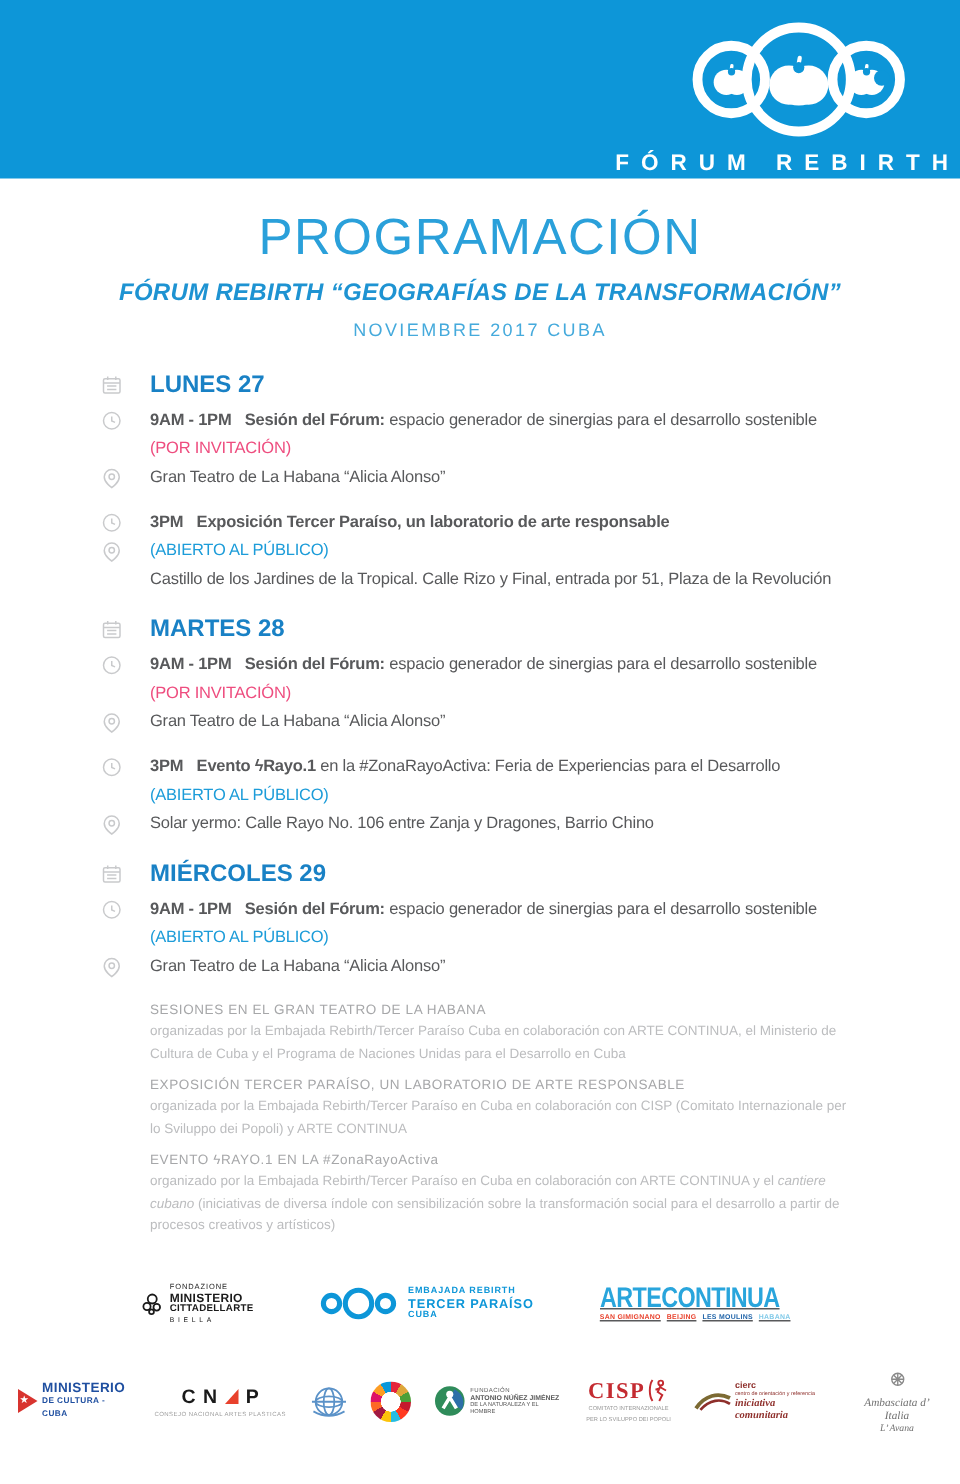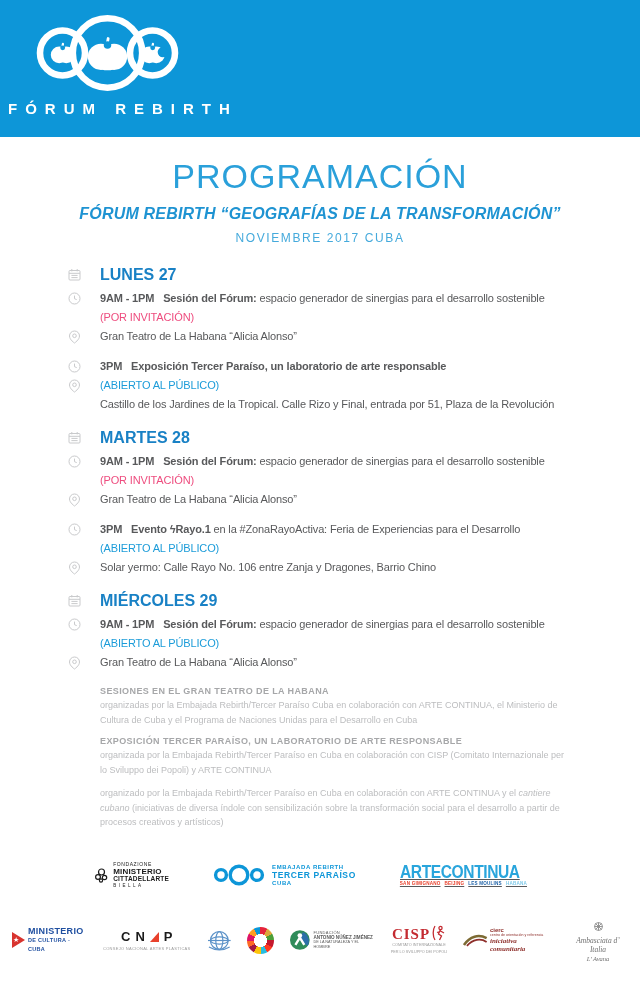--- a/index.html
+++ b/index.html
@@ -4,22 +4,22 @@
 <style>
   * { box-sizing: border-box; }
   html,body { margin:0; padding:0; }
   body {
     width:640px; height:989px; background:#ffffff; overflow:hidden;
     font-family:"Liberation Sans", sans-serif; color:#58595B; position:relative;
   }
 
   
   .header {
-    height:137px; background:#0D96D8;
-    display:flex; flex-direction:column; align-items:flex-start; padding-top:8px;
+    height:119px; background:#0D96D8;
+    display:flex; flex-direction:column; align-items:flex-end; padding-top:8px;
   }
   .logo-svg { width:215px; height:90px; display:block; }
   .brand {
     color:#fff; font-weight:bold; font-size:15px; letter-spacing:8px;
     margin-top:2px; padding-left:8px; white-space:nowrap;
   }
 
   
   .title-block { text-align:center; margin-top:20px; }
   .title-main { margin:0; font-size:34px; font-weight:400; color:#2AA0DA; letter-spacing:1px; }
@@ -37,21 +37,21 @@
   .day-title { margin:0; font-size:16px; font-weight:bold; color:#1981C5; line-height:20px; letter-spacing:0; }
   .event { margin-bottom:11px; }
   .ev-time, .ev-title { font-weight:bold; }
   .ev-time { margin-right:6px; }
   .tag-pink { color:#EE4D7F; }
   .tag-blue { color:#1C9CD9; }
 
   
   .notes { margin:14px 0 0 100px; width:470px; }
   .note { margin-bottom:9px; }
-  .note-heading { margin:0 0 2px; font-size:9px; font-weight:700; color:#A6A7A9; letter-spacing:0.4px; }
+  .note-heading { margin:0 0 2px; font-size:9px; font-weight:400; color:#A6A7A9; letter-spacing:0.4px; }
   .note-body { margin:0; font-size:9px; color:#BCBDBF; line-height:14.5px; }
   .it { font-style:italic; }
 
   
   .partners-primary {
     display:flex; justify-content:center; align-items:center; gap:44px;
     margin-top:22px; height:46px;
   }
   .pisto { display:flex; align-items:center; gap:4px; }
   .pisto-lines { line-height:7px; color:#1A1A1A; }
@@ -338,20 +338,21 @@
 <div class="notes">
   <div class="note">
     <p class="note-heading">SESIONES EN EL GRAN TEATRO DE LA HABANA</p>
     <p class="note-body">organizadas por la Embajada Rebirth/Tercer Paraíso Cuba en colaboración con ARTE CONTINUA, el Ministerio de Cultura de Cuba y el Programa de Naciones Unidas para el Desarrollo en Cuba</p>
   </div>
   <div class="note">
     <p class="note-heading">EXPOSICIÓN TERCER PARAÍSO, UN LABORATORIO DE ARTE RESPONSABLE</p>
     <p class="note-body">organizada por la Embajada Rebirth/Tercer Paraíso en Cuba en colaboración con CISP (Comitato Internazionale per lo Sviluppo dei Popoli) y ARTE CONTINUA</p>
   </div>
   <div class="note">
+    <p class="note-heading">EVENTO ϟRAYO.1 EN LA #ZonaRayoActiva</p>
     <p class="note-body"><span>organizado por la Embajada Rebirth/Tercer Paraíso en Cuba en colaboración con ARTE CONTINUA y el </span><span class="it">cantiere cubano</span><span> (iniciativas de diversa índole con sensibilización sobre la transformación social para el desarrollo a partir de procesos creativos y artísticos)</span></p>
   </div>
 </div>
 
 <div class="partners-primary">
   <div class="pisto">
     <svg width="15" height="16" viewBox="0 0 15 16">
       <g fill="none" stroke="#1A1A1A" stroke-width="1.2">
         <circle cx="7.5" cy="5" r="3"></circle>
           <circle cx="4" cy="10" r="2.4"></circle>

